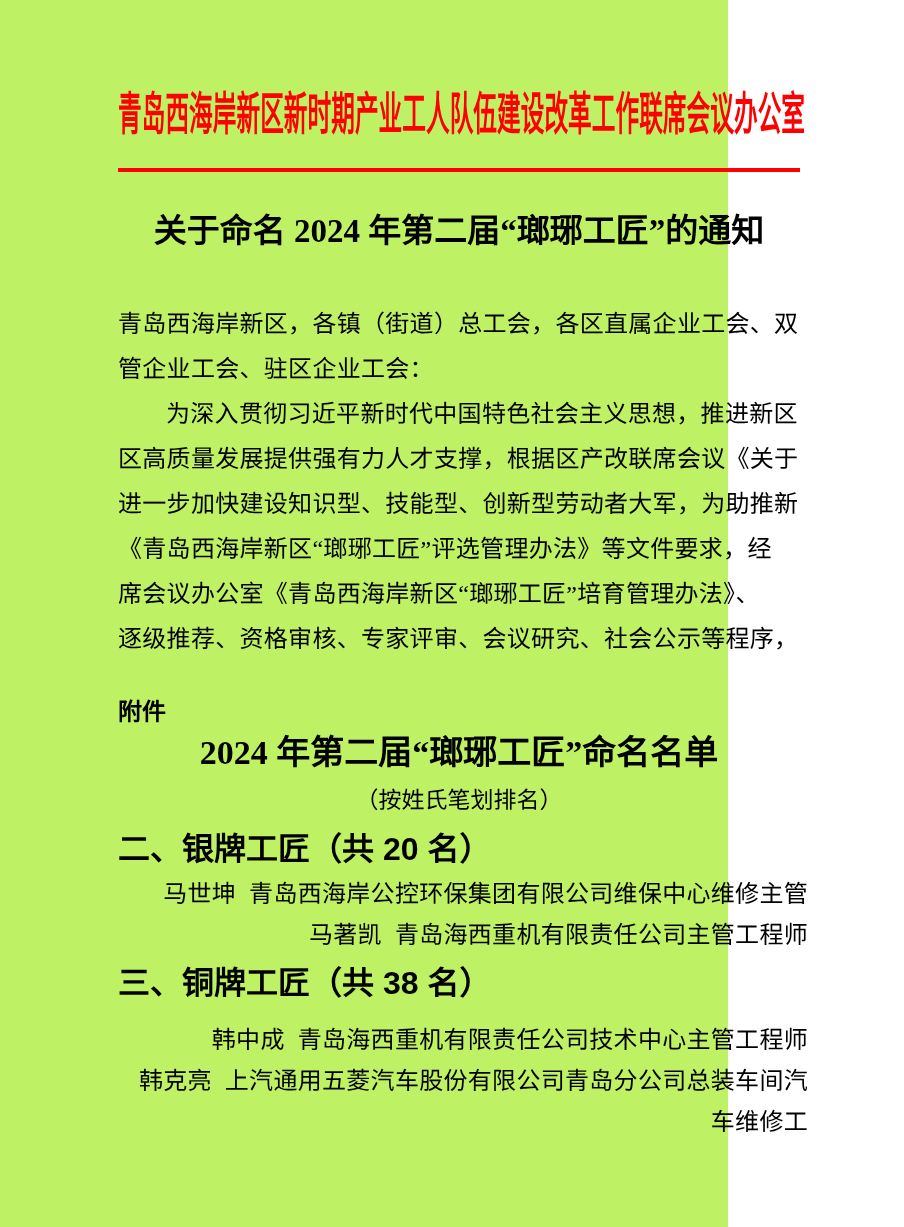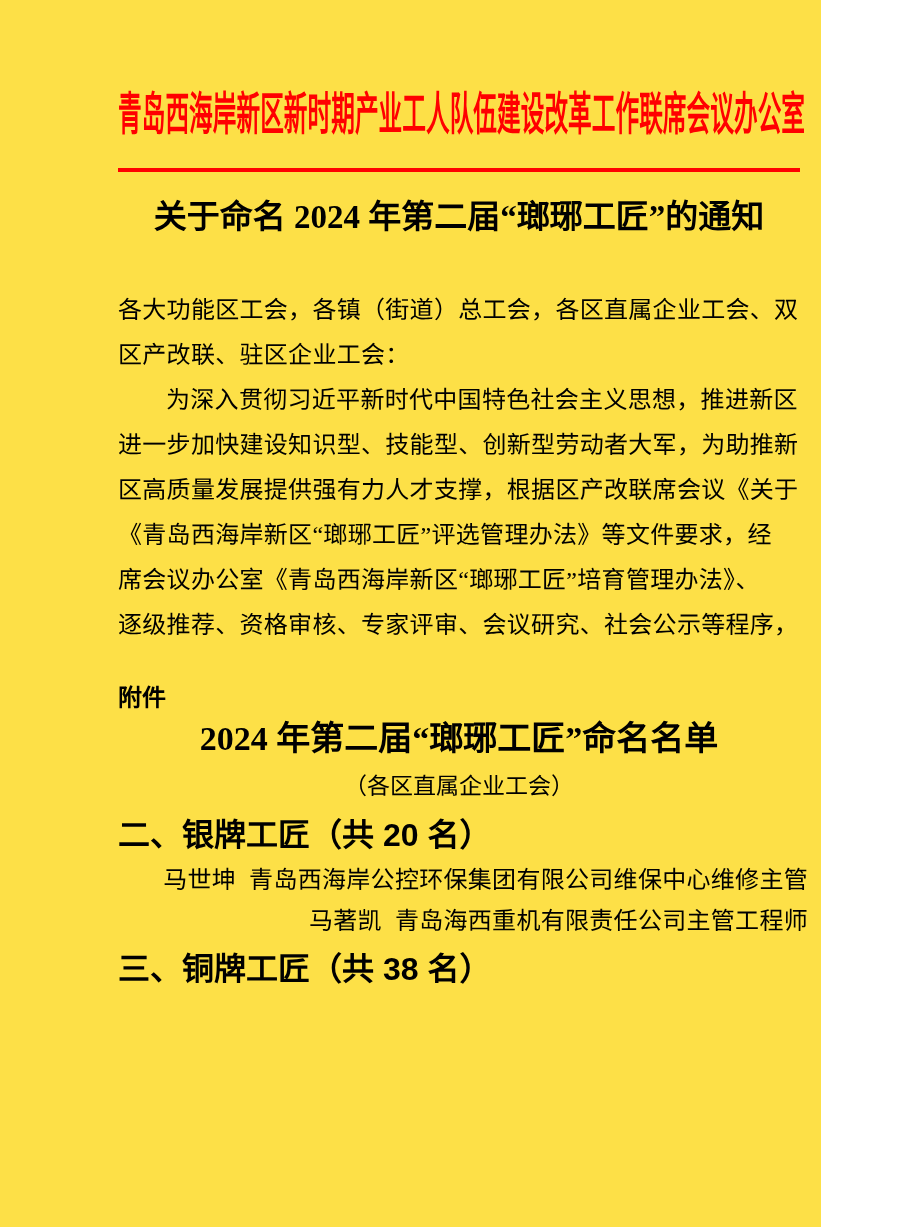--- a/index.html
+++ b/index.html
@@ -10,24 +10,24 @@
   }
   body {
     width: 904px;
     height: 1227px;
     position: relative;
     font-family: "Liberation Serif", serif;
     color: #000;
   }
   .page {
     box-sizing: border-box;
-    width: 821px;
+    width: 728px;
     height: 1227px;
     padding: 90px 100px 0 118px;
-    background: #fde047;
+    background: #bef264;
   }
   .content { width: 686px; }
 
   
   .office-header {
     height: 50px;
     white-space: nowrap;
     font-size: 46px;
     font-weight: bold;
     line-height: 50px;
@@ -39,21 +39,21 @@
   }
   .red-divider {
     margin-top: 28px;
     width: 682px;
     height: 4px;
     background: var(--accent, #ff0000);
     border: none;
   }
 
   .notice-title {
-    margin-top: 20px;
+    margin-top: 34px;
     font-size: 33px;
     line-height: 50px;
     font-weight: bold;
     text-align: center;
     width: 682px;
   }
 
   .body-block { margin-top: 46px; }
   .line {
     font-size: 24px;
@@ -111,44 +111,52 @@
 <div class="page">
   <div class="content">
 
     <div class="office-header">青岛西海岸新区新时期产业工人队伍建设改革工作联席会议办公室</div>
 
     <div class="red-divider"></div>
 
     <div class="notice-title">关于命名 2024 年第二届“瑯琊工匠”的通知</div>
 
     <div class="body-block">
-      <div class="line">各大功能区工会，各镇（街道）总工会，各区直属企业工会、双</div>
-      <div class="line">区产改联、驻区企业工会：</div>
+      <div class="line">青岛西海岸新区，各镇（街道）总工会，各区直属企业工会、双</div>
+      <div class="line">管企业工会、驻区企业工会：</div>
       <div class="line indent">为深入贯彻习近平新时代中国特色社会主义思想，推进新区</div>
+      <div class="line">区高质量发展提供强有力人才支撑，根据区产改联席会议《关于</div>
       <div class="line">进一步加快建设知识型、技能型、创新型劳动者大军，为助推新</div>
-      <div class="line">区高质量发展提供强有力人才支撑，根据区产改联席会议《关于</div>
       <div class="line">《青岛西海岸新区“瑯琊工匠”评选管理办法》等文件要求，经</div>
       <div class="line">席会议办公室《青岛西海岸新区“瑯琊工匠”培育管理办法》、</div>
       <div class="line">逐级推荐、资格审核、专家评审、会议研究、社会公示等程序，</div>
     </div>
 
     <div class="attachment-label">附件</div>
 
     <div class="list-title">2024 年第二届“瑯琊工匠”命名名单</div>
 
-    <div class="sort-note">（各区直属企业工会）</div>
+    <div class="sort-note">（按姓氏笔划排名）</div>
 
     <div class="section-heading">二、银牌工匠（共 20 名）</div>
 
     <div class="entries">
       <div class="entry">
         <span class="entry-name">马世坤</span><span>青岛西海岸公控环保集团有限公司维保中心维修主管</span>
       </div>
       <div class="entry">
         <span class="entry-name">马著凯</span><span>青岛海西重机有限责任公司主管工程师</span>
       </div>
     </div>
 
     <div class="section-heading second">三、铜牌工匠（共 38 名）</div>
 
+    <div class="entries second">
+      <div class="entry">
+        <span class="entry-name">韩中成</span><span>青岛海西重机有限责任公司技术中心主管工程师</span>
+      </div>
+      <div class="entry">
+        <span class="entry-name">韩克亮</span><span>上汽通用五菱汽车股份有限公司青岛分公司总装车间汽车维修工</span>
+      </div>
+    </div>
 
   </div>
 </div>
 
 </body></html>

